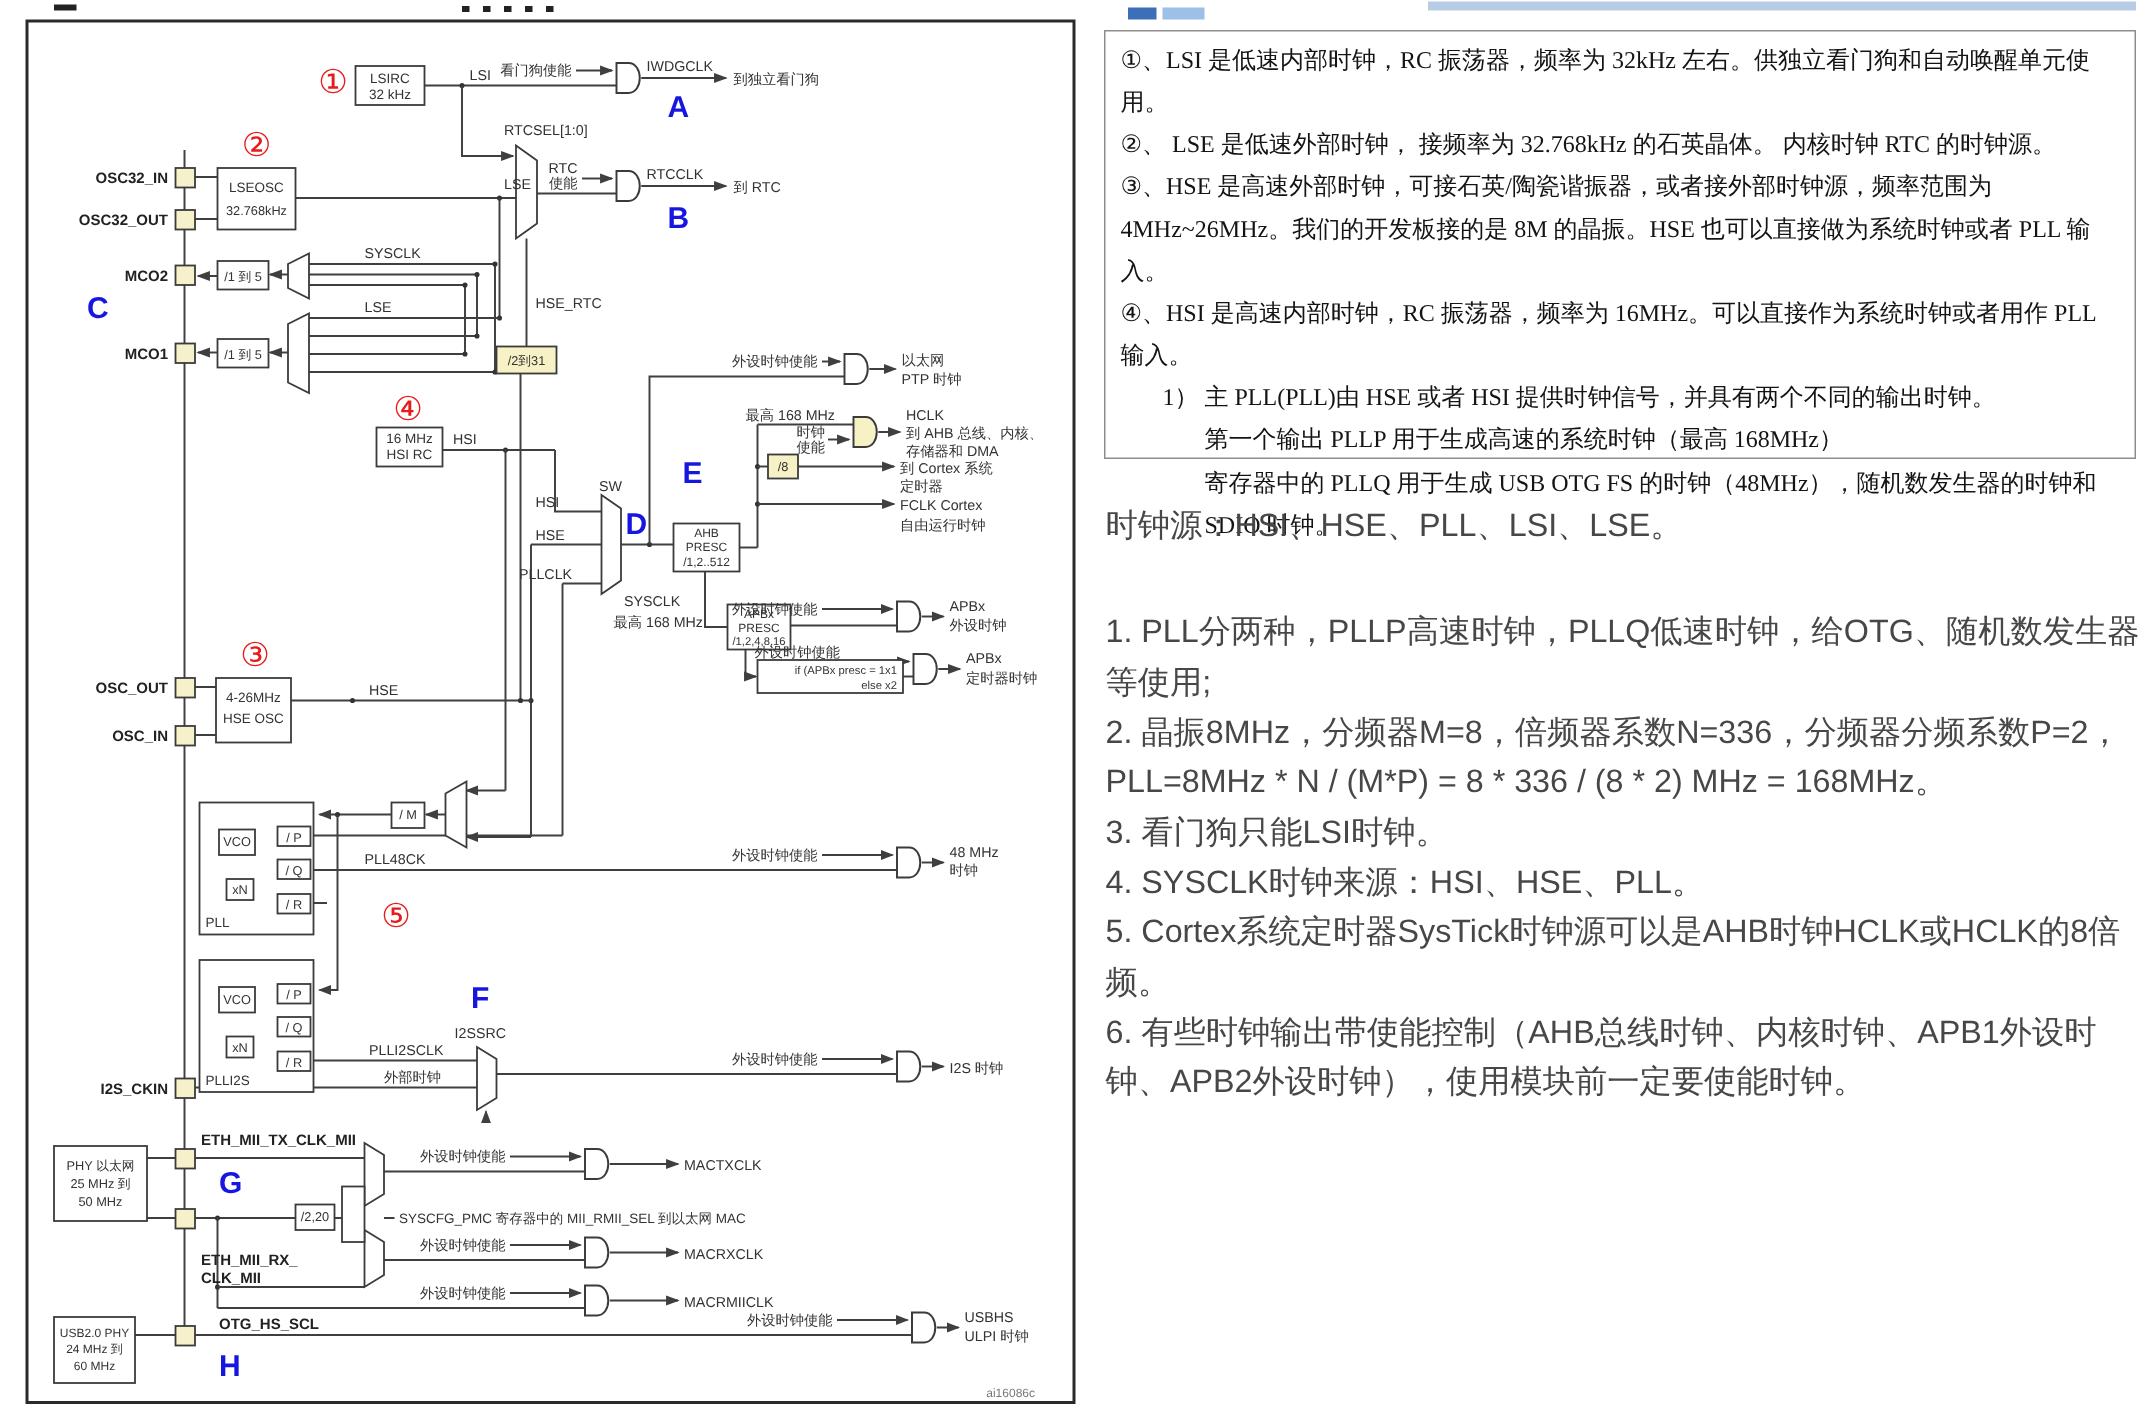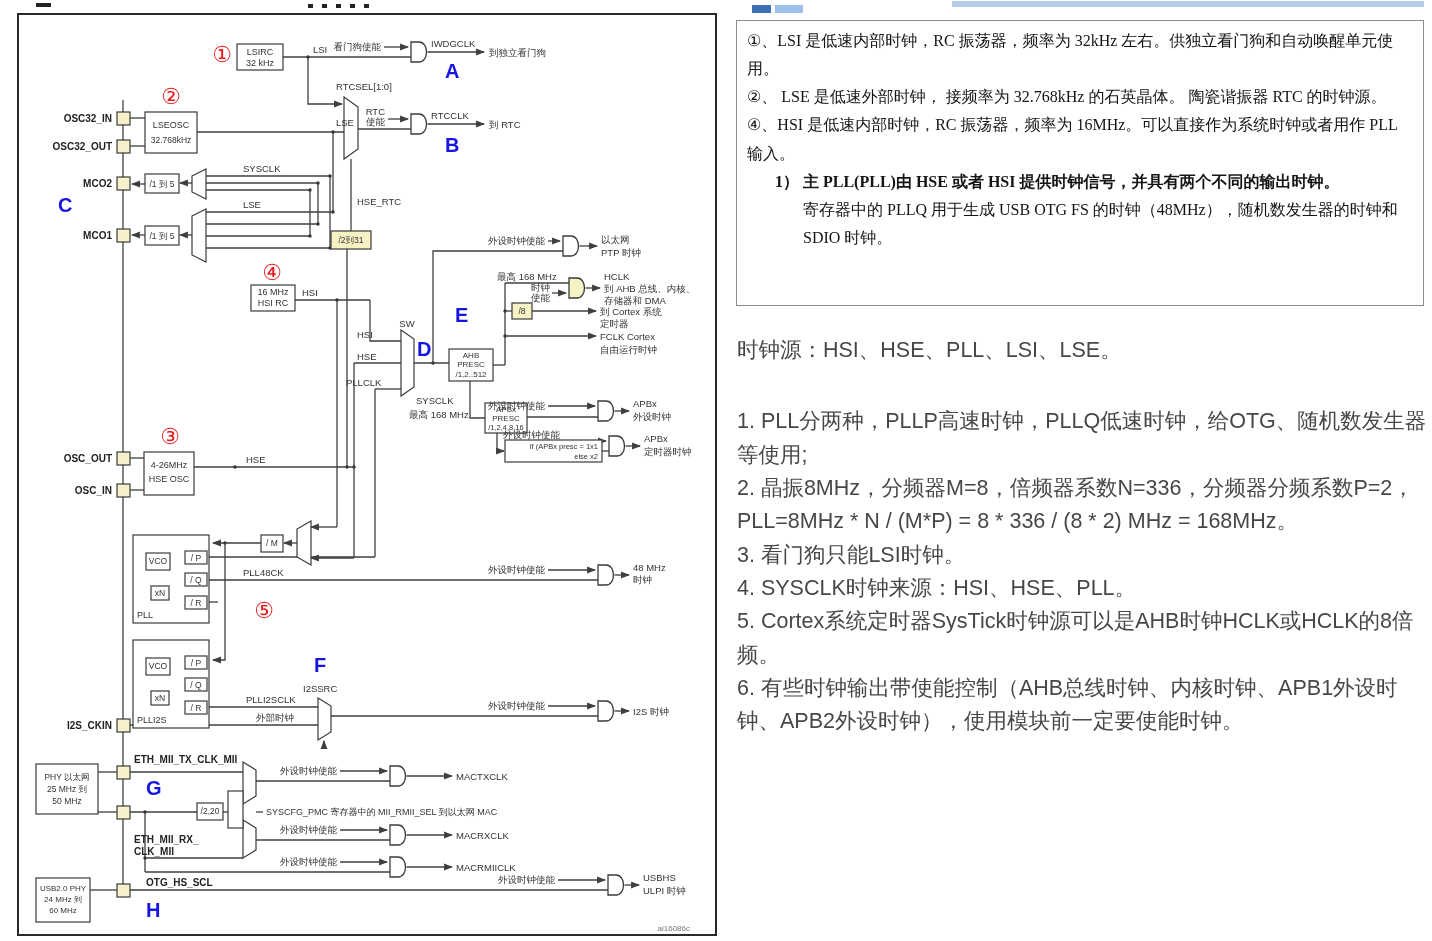--- a/index.html
+++ b/index.html
@@ -27,21 +27,21 @@
   svg .gate{fill:#fff;stroke:#3b3b3b;stroke-width:1.3}
   svg .gatey{fill:#f7f2c5;stroke:#3b3b3b;stroke-width:1.3}
   svg .frame{fill:none;stroke:#2a2a2a;stroke-width:2}
   svg .mark{fill:#222}
   
   .notes-box{position:absolute;left:736px;top:20px;width:688px;height:286px;
      border:1px solid #8d8d8d;background:#fff;box-sizing:border-box;
      padding:6px 10px 0 10px;font-family:"Liberation Serif",serif;
      font-size:16px;line-height:1.76;color:#141414;}
   .notes-box p{margin:0;}
-  .ind1{padding-left:28px;font-weight:bold;}
+  .ind1{padding-left:28px;}
   .ind2{padding-left:56px;}
   .summary{position:absolute;left:737px;top:334px;width:697px;
      font-size:21.5px;line-height:1.55;color:#474747;}
   .summary p{margin:0;}
   .summary .gap{margin-top:38px;}
   .deco{position:absolute;}
   #deco1{left:752px;top:5px;width:19px;height:8px;background:#3d6fb8;}
   #deco2{left:775px;top:5px;width:28px;height:8px;background:#9cc0e8;}
   #deco3{left:952px;top:1px;width:472px;height:6px;background:#aac4e2;opacity:.85;}
 </style>
@@ -411,23 +411,25 @@
   <text x="643" y="894">ULPI 时钟</text>
   <text class="wm end" x="690" y="931">ai16086c</text>
 </svg>
 
 <div class="deco" id="deco1"></div>
 <div class="deco" id="deco2"></div>
 <div class="deco" id="deco3"></div>
 
 <div class="notes-box">
   <p>①、LSI 是低速内部时钟，RC 振荡器，频率为 32kHz 左右。供独立看门狗和自动唤醒单元使用。</p>
-  <p>②、 LSE 是低速外部时钟， 接频率为 32.768kHz 的石英晶体。 陶瓷谐振器 RTC 的时钟源。</p>
-  <p>④、HSI 是低速内部时钟，RC 振荡器，频率为 16MHz。可以直接作为系统时钟或者用作 PLL 输入。</p>
+  <p>②、 LSE 是低速外部时钟， 接频率为 32.768kHz 的石英晶体。 内核时钟 RTC 的时钟源。</p>
+  <p>③、HSE 是高速外部时钟，可接石英/陶瓷谐振器，或者接外部时钟源，频率范围为 4MHz~26MHz。我们的开发板接的是 8M 的晶振。HSE 也可以直接做为系统时钟或者 PLL 输入。</p>
+  <p>④、HSI 是高速内部时钟，RC 振荡器，频率为 16MHz。可以直接作为系统时钟或者用作 PLL 输入。</p>
   <p class="ind1">1） 主 PLL(PLL)由 HSE 或者 HSI 提供时钟信号，并具有两个不同的输出时钟。</p>
+  <p class="ind2">第一个输出 PLLP 用于生成高速的系统时钟（最高 168MHz）</p>
   <p class="ind2">寄存器中的 PLLQ 用于生成 USB OTG FS 的时钟（48MHz），随机数发生器的时钟和 SDIO 时钟。</p>
 </div>
 
 <div class="summary">
   <p>时钟源：HSI、HSE、PLL、LSI、LSE。</p>
   <p class="gap">1. PLL分两种，PLLP高速时钟，PLLQ低速时钟，给OTG、随机数发生器等使用;</p>
   <p>2. 晶振8MHz，分频器M=8，倍频器系数N=336，分频器分频系数P=2，PLL=8MHz * N / (M*P) = 8 * 336 / (8 * 2) MHz = 168MHz。</p>
   <p>3. 看门狗只能LSI时钟。</p>
   <p>4. SYSCLK时钟来源：HSI、HSE、PLL。</p>
   <p>5. Cortex系统定时器SysTick时钟源可以是AHB时钟HCLK或HCLK的8倍频。</p>

